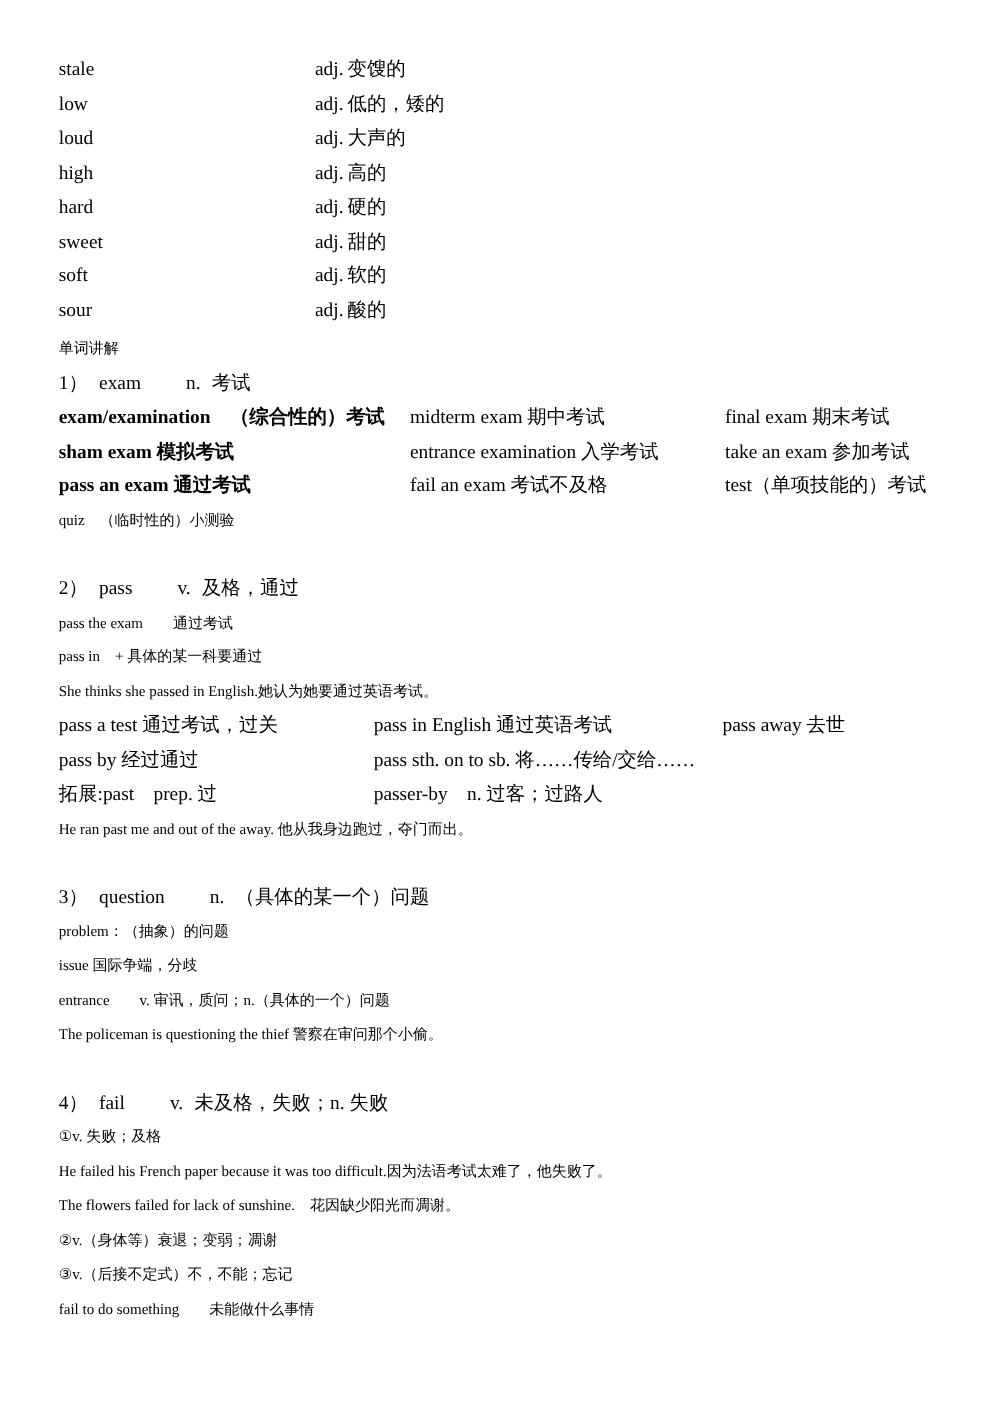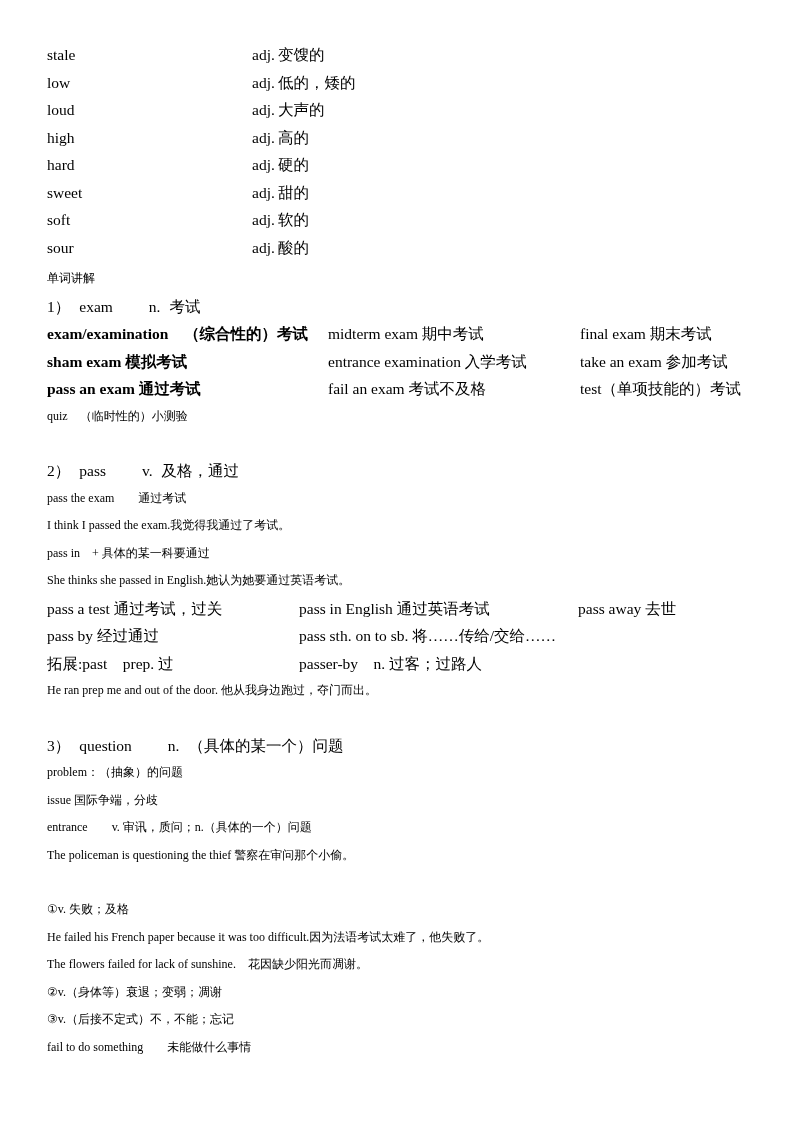--- a/index.html
+++ b/index.html
@@ -171,21 +171,20 @@
 
     <div class="line zh">quiz　（临时性的）小测验</div>
 
     <div class="blank"></div>
 
     <div class="sec-head">
       <span>2）</span><span class="sp-1"></span><span>pass</span><span class="sp-4"></span><span>v.</span><span class="sp-1"></span><span class="zh">及格，通过</span>
     </div>
 
     <div class="line zh">pass the exam　　通过考试</div>
-    <div class="line zh">I think I passed the exam.我觉得我通过了考试。</div>
     <div class="line zh">pass in　+ 具体的某一科要通过</div>
     <div class="line zh">She thinks she passed in English.她认为她要通过英语考试。</div>
 
     <div class="cols cols-b">
       <span class="b1 zh">pass a test  通过考试，过关</span>
       <span class="b2 zh">pass in English  通过英语考试</span>
       <span class="b3 zh">pass away  去世</span>
     </div>
 
     <div class="cols cols-b">
@@ -193,35 +192,38 @@
       <span class="b2 zh">pass sth. on to sb.  将……传给/交给……</span>
       <span class="b3 zh"></span>
     </div>
 
     <div class="cols cols-b">
       <span class="b1 zh">拓展:past　prep. 过</span>
       <span class="b2 zh">passer-by　n. 过客；过路人</span>
       <span class="b3 zh"></span>
     </div>
 
-    <div class="line zh">He ran prep me and out of the door.  他从我身边跑过，夺门而出。</div>
+    <div class="line zh">He ran past me and out of the away.  他从我身边跑过，夺门而出。</div>
 
     <div class="blank"></div>
 
     <div class="sec-head">
       <span>3）</span><span class="sp-1"></span><span>question</span><span class="sp-4"></span><span>n.</span><span class="sp-1"></span><span class="zh">（具体的某一个）问题</span>
     </div>
 
     <div class="line zh">problem：（抽象）的问题</div>
     <div class="line zh">issue  国际争端，分歧</div>
     <div class="line zh">entrance　　v. 审讯，质问；n.（具体的一个）问题</div>
     <div class="line zh">The policeman is questioning the thief 警察在审问那个小偷。</div>
 
     <div class="blank"></div>
 
+    <div class="sec-head">
+      <span>4）</span><span class="sp-1"></span><span>fail</span><span class="sp-4"></span><span>v.</span><span class="sp-1"></span><span class="zh">未及格，失败；n. 失败</span>
+    </div>
 
     <div class="line zh">
       <span>①</span><span>v. 失败；及格</span>
     </div>
     <div class="line zh">He failed his French paper because it was too difficult.因为法语考试太难了，他失败了。</div>
 
     <div class="line zh">The flowers failed for lack of sunshine.　花因缺少阳光而凋谢。</div>
     <div class="line zh">
       <span>②</span><span>v.（身体等）衰退；变弱；凋谢</span>
     </div>

